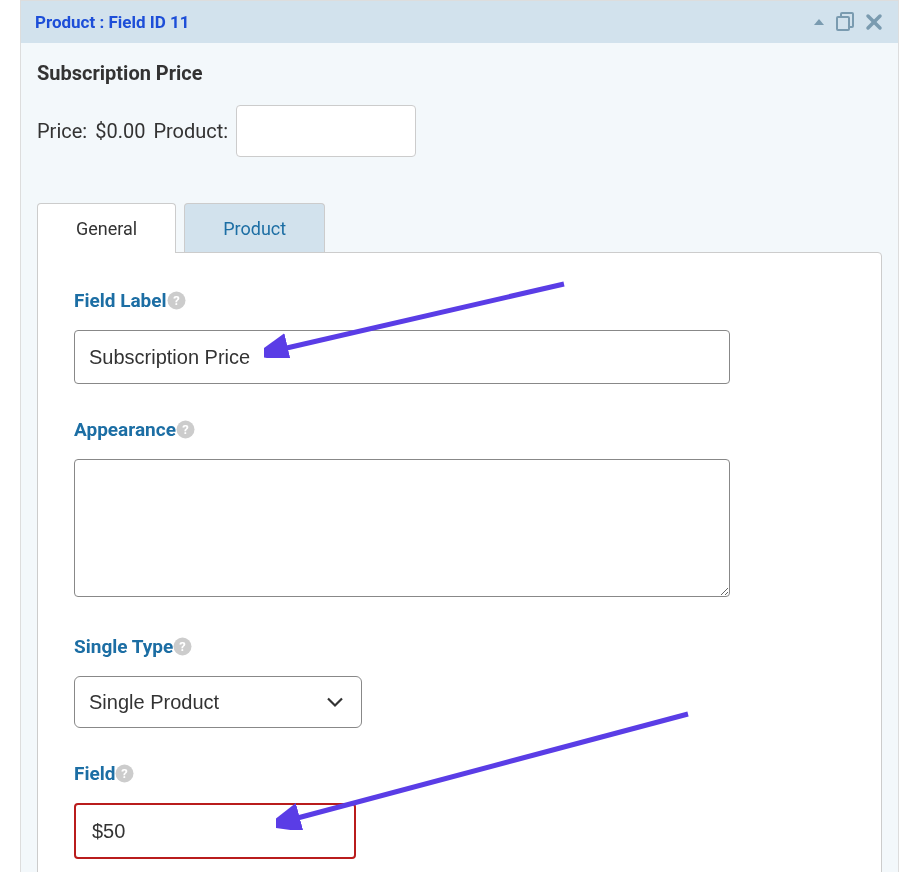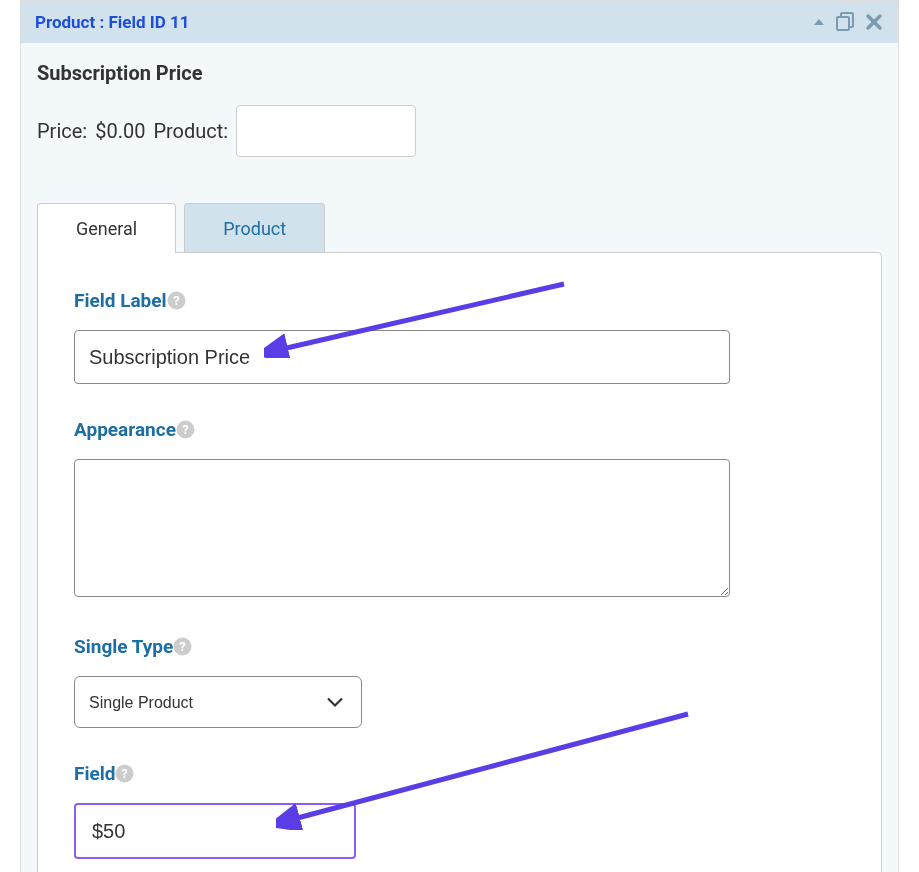--- a/index.html
+++ b/index.html
@@ -140,39 +140,39 @@
     .select-wrapper {
       position: relative;
       width: 288px;
     }
     .select {
       width: 100%;
       height: 52px;
       border: 1px solid #888;
       border-radius: 6px;
       padding: 8px 14px;
-      font-size: 16px;
+      font-size: 20px;
       color: #333;
       appearance: none;
       -webkit-appearance: none;
       background: #fff;
       cursor: pointer;
     }
     .select-chevron {
       position: absolute;
       right: 18px;
       top: 50%;
       transform: translateY(-50%);
       pointer-events: none;
       color: #333;
     }
     .price-input {
       width: 282px;
       height: 56px;
-      border: 2px solid #8b5cf6;
+      border: 2px solid #b91c1c;
       border-radius: 4px;
       padding: 8px 16px;
       font-size: 20px;
       color: #333;
     }
     .arrow-svg {
       position: absolute;
       pointer-events: none;
       z-index: 10;
     }

